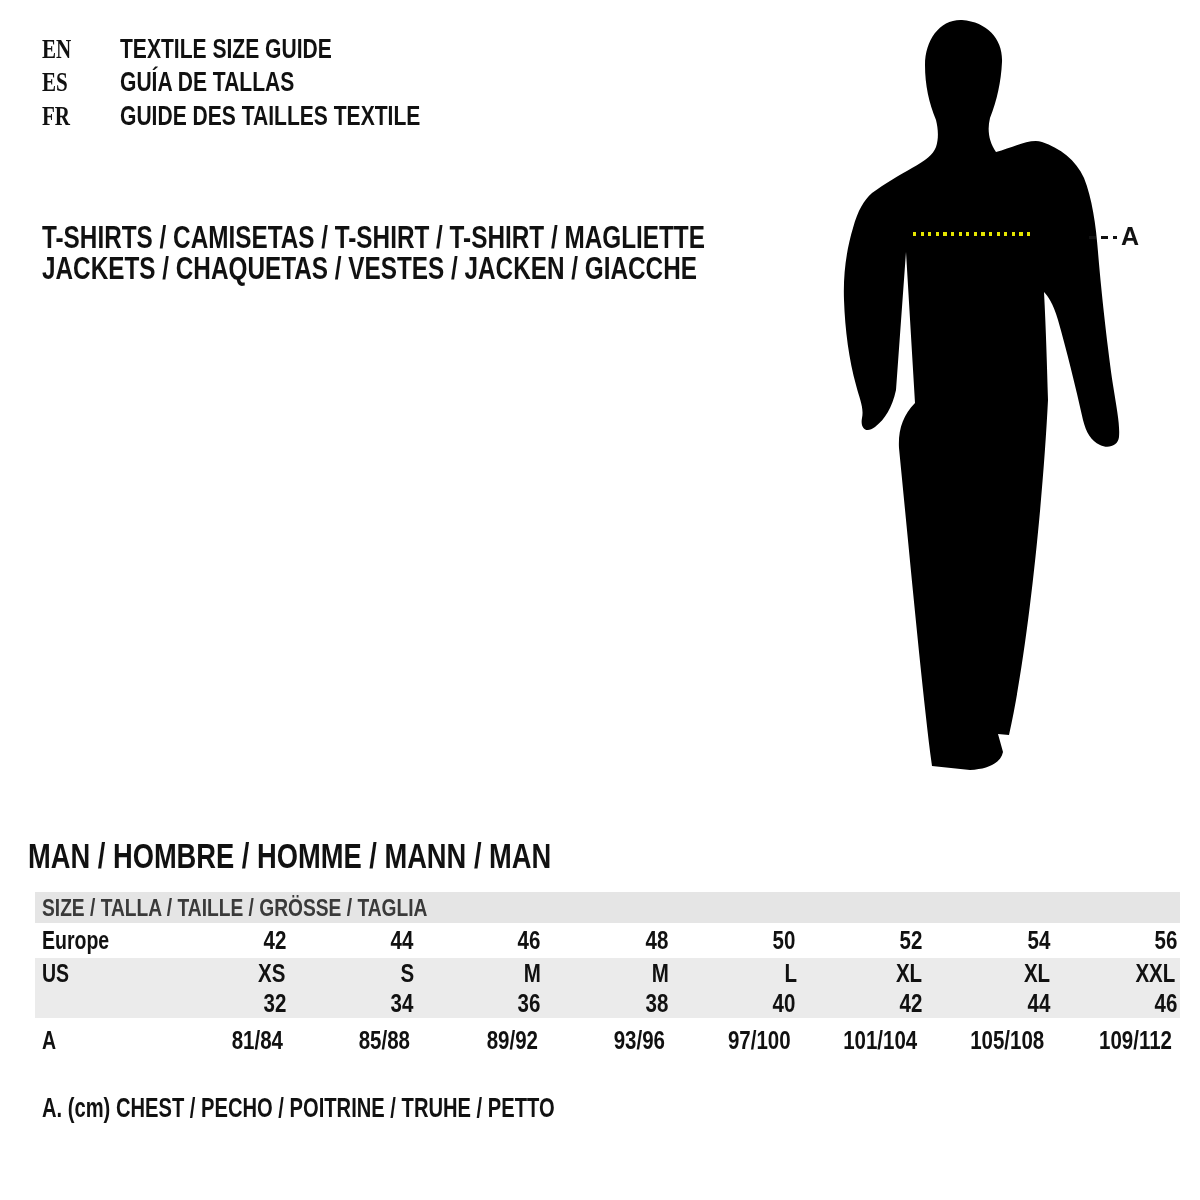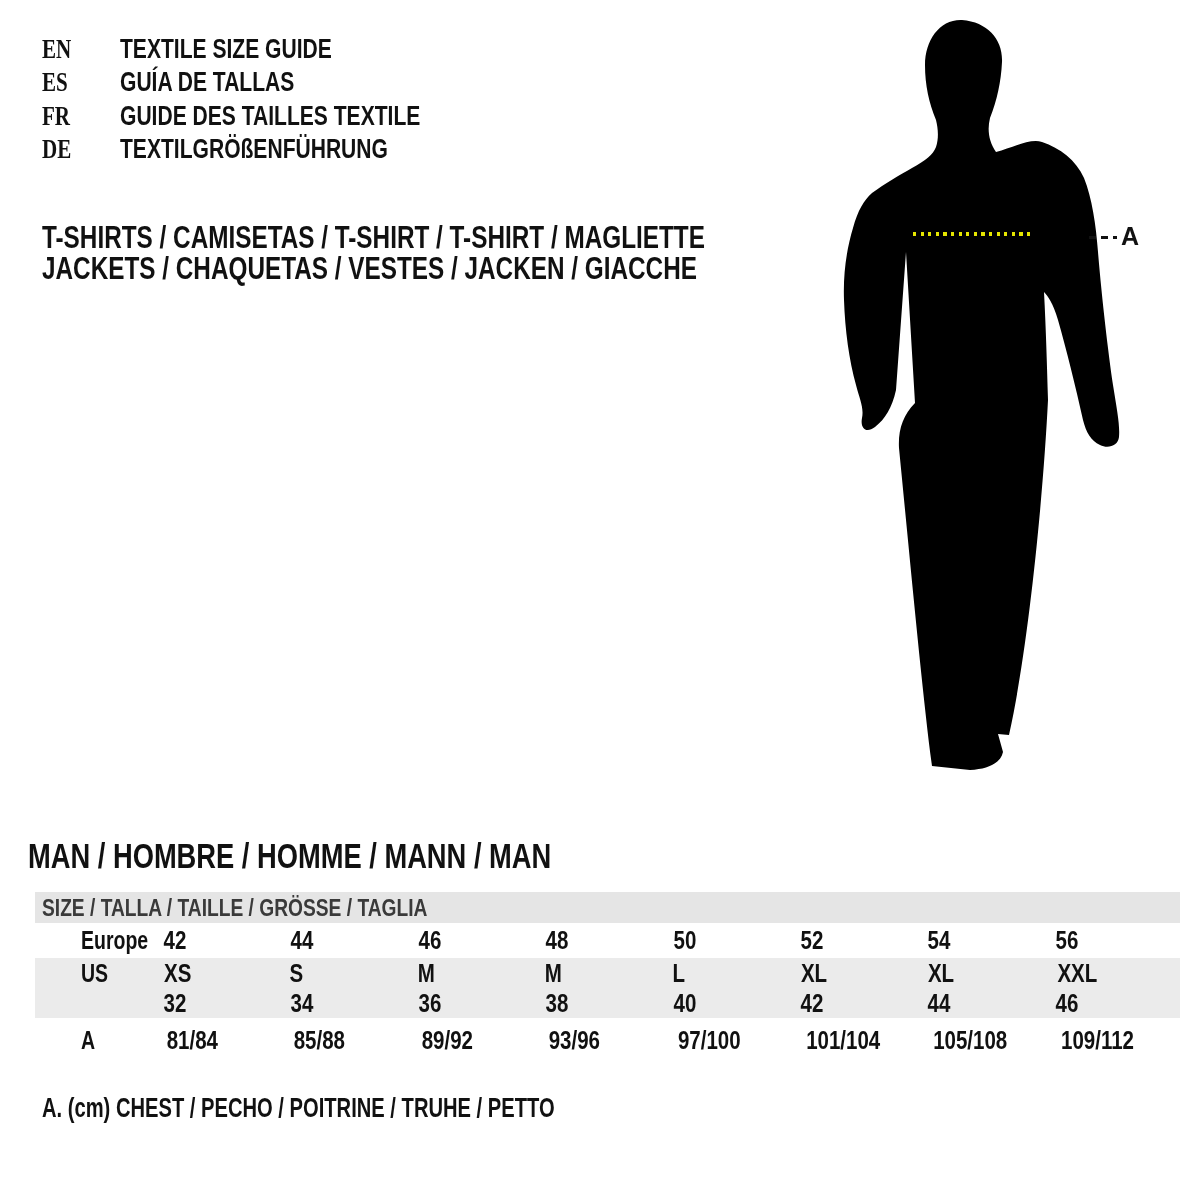--- a/index.html
+++ b/index.html
@@ -36,22 +36,22 @@
 
   
   .size-table{position:absolute;left:35px;top:892px;width:1145px;font-weight:bold;}
   .thead{height:31px;background:#e5e5e5;display:flex;align-items:center;
     padding-left:7px;font-size:24px;color:#3a3a3a;}
   .thead .cx{transform:scaleX(0.80);}
   .trow{display:grid;grid-template-columns:126px repeat(8,1fr);align-items:center;font-size:25px;}
   .trow.r0{height:35px;}
   .trow.r1,.trow.r2{height:30px;background:#ebebeb;}
   .trow.r3{height:44px;}
-  .tlabel{padding-left:7px;text-align:left;margin-left:39px;}
-  .tcell{text-align:left;}
+  .tlabel{padding-left:7px;text-align:left;}
+  .tcell{text-align:right;}
 
   
   .footer-note{position:absolute;left:42px;top:1094px;font-size:28px;line-height:28px;font-weight:bold;}
   .footer-note .cx{transform:scaleX(0.72);}
 </style>
 </head>
 <body>
 
 <svg class="figure-svg" viewBox="0 0 1200 1200" aria-hidden="true">
   <path fill="#000000" d="
@@ -98,24 +98,20 @@
     <span class="lang-code"><span class="cx">EN</span></span>
     <span class="cx">TEXTILE SIZE GUIDE</span>
   </div>
   <div class="lang-row">
     <span class="lang-code"><span class="cx">ES</span></span>
     <span class="cx">GUÍA DE TALLAS</span>
   </div>
   <div class="lang-row">
     <span class="lang-code"><span class="cx">FR</span></span>
     <span class="cx">GUIDE DES TAILLES TEXTILE</span>
-  </div>
-  <div class="lang-row">
-    <span class="lang-code"><span class="cx">DE</span></span>
-    <span class="cx">TEXTILGRÖßENFÜHRUNG</span>
   </div>
 </div>
 
 <div class="product-lines">
   <div class="product-line"><span class="cx">T-SHIRTS / CAMISETAS / T-SHIRT / T-SHIRT / MAGLIETTE</span></div>
   <div class="product-line"><span class="cx">JACKETS / CHAQUETAS / VESTES / JACKEN / GIACCHE</span></div>
 </div>
 
 <div class="man-heading"><span class="cx">MAN / HOMBRE / HOMME / MANN / MAN</span></div>
 

